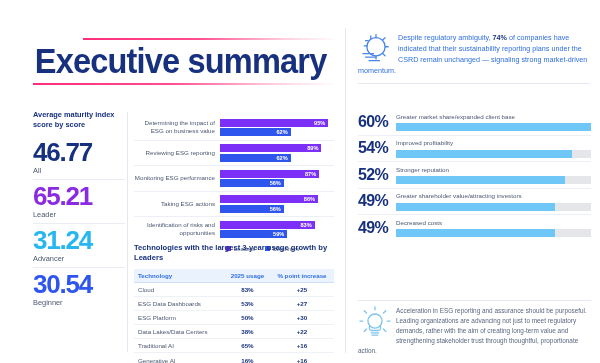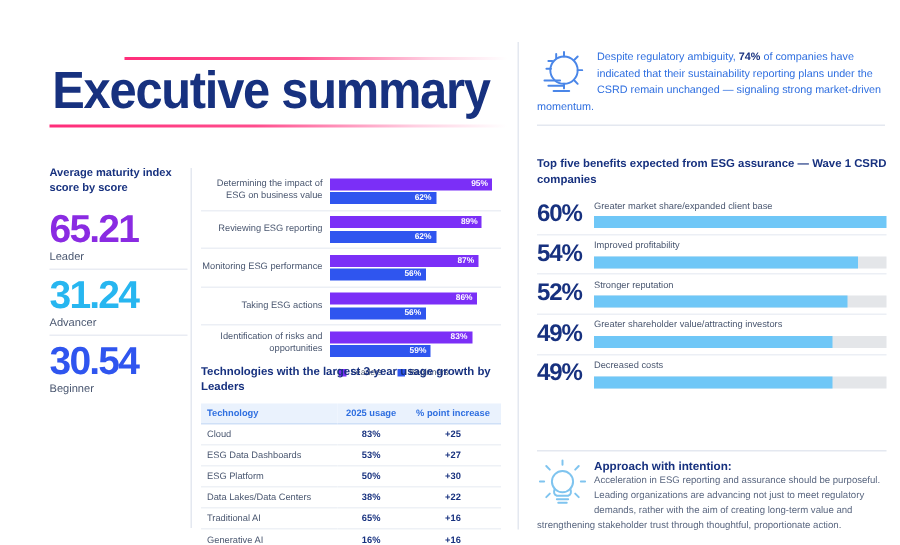--- a/index.html
+++ b/index.html
@@ -122,20 +122,24 @@
 
   <div class="title-block">
     <div class="rule top"></div>
     <div class="main-title">Executive summary</div>
     <div class="rule bottom"></div>
   </div>
 
   <div class="maturity">
     <div class="mat-head">Average maturity index score by score</div>
     <div id="maturity-list">
+        <div class="mat-item">
+          <div class="mat-score" style="color: rgb(23, 49, 127);">46.77</div>
+          <div class="mat-label">All</div>
+        </div>
         <div class="mat-item">
           <div class="mat-score" style="color: rgb(138, 43, 226);">65.21</div>
           <div class="mat-label">Leader</div>
         </div>
         <div class="mat-item">
           <div class="mat-score" style="color: rgb(39, 182, 240);">31.24</div>
           <div class="mat-label">Advancer</div>
         </div>
         <div class="mat-item">
           <div class="mat-score" style="color: rgb(47, 85, 239);">30.54</div>
@@ -291,21 +295,20 @@
         <path d="M5 25 L17 25 M8 29 L20 29 M12 33 L24 33"></path>
       </g>
     </svg>
     <div class="callout-text">
       <span>Despite regulatory ambiguity, </span><b>74%</b><span> of companies have indicated that their sustainability reporting plans under the CSRD remain unchanged — signaling strong market-driven momentum.</span>
     </div>
     <div class="callout-rule"></div>
   </div>
 
   <div class="benefits">
-    <div class="ben-head">Top five benefits expected from ESG assurance — Wave 1 CSRD companies</div>
     <div class="ben-list" id="ben-list">
         <div class="ben-row">
           <div class="ben-pct">60%</div>
           <div class="ben-right">
             <div class="ben-label">Greater market share/expanded client base</div>
             <div class="ben-track" style="background: rgb(228, 230, 233);">
               <div class="ben-fill" style="width: 100%; background: rgb(111, 199, 247);"></div>
             </div>
           </div>
         </div>
@@ -352,18 +355,17 @@
     <div class="intent-rule"></div>
     <svg class="intent-icon" viewBox="0 0 36 34">
       <g fill="none" stroke="#7fc4ef" stroke-width="1.4" stroke-linecap="round">
         <circle cx="18" cy="16" r="7.5"></circle>
         <path d="M12.5 21 Q11 25 14 26 L22 26 Q25 25 23.5 21"></path>
         <path d="M14 28.5 L22 28.5 M15 31 L21 31"></path>
         <path d="M18 4 L18 1 M27 7.5 L29.5 5 M31 16 L34 16 M27 24.5 L29.5 27 M9 7.5 L6.5 5 M5 16 L2 16 M9 24.5 L6.5 27"></path>
       </g>
     </svg>
     <div>
-      <div class="intent-title">Approach with intention:</div>
       <div class="intent-body">Acceleration in ESG reporting and assurance should be purposeful. Leading organizations are advancing not just to meet regulatory demands, rather with the aim of creating long-term value and strengthening stakeholder trust through thoughtful, proportionate action.</div>
     </div>
   </div>
 
 </div>
 
 </body></html>

